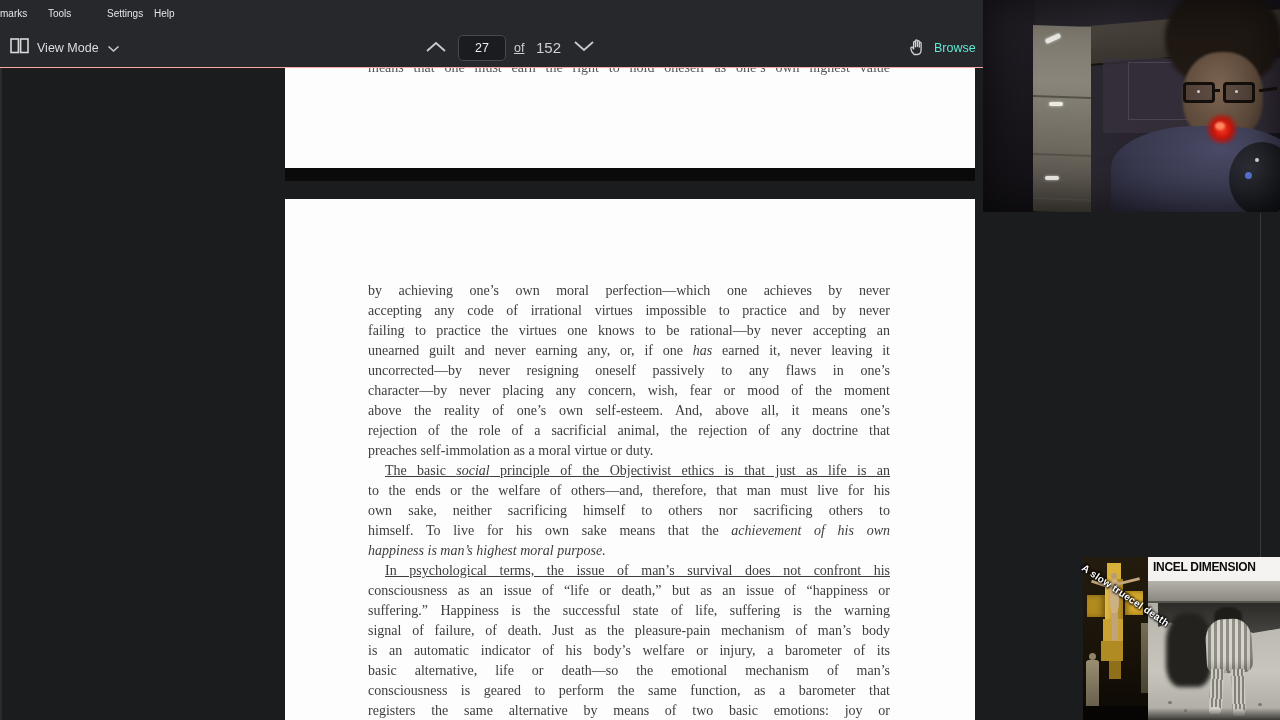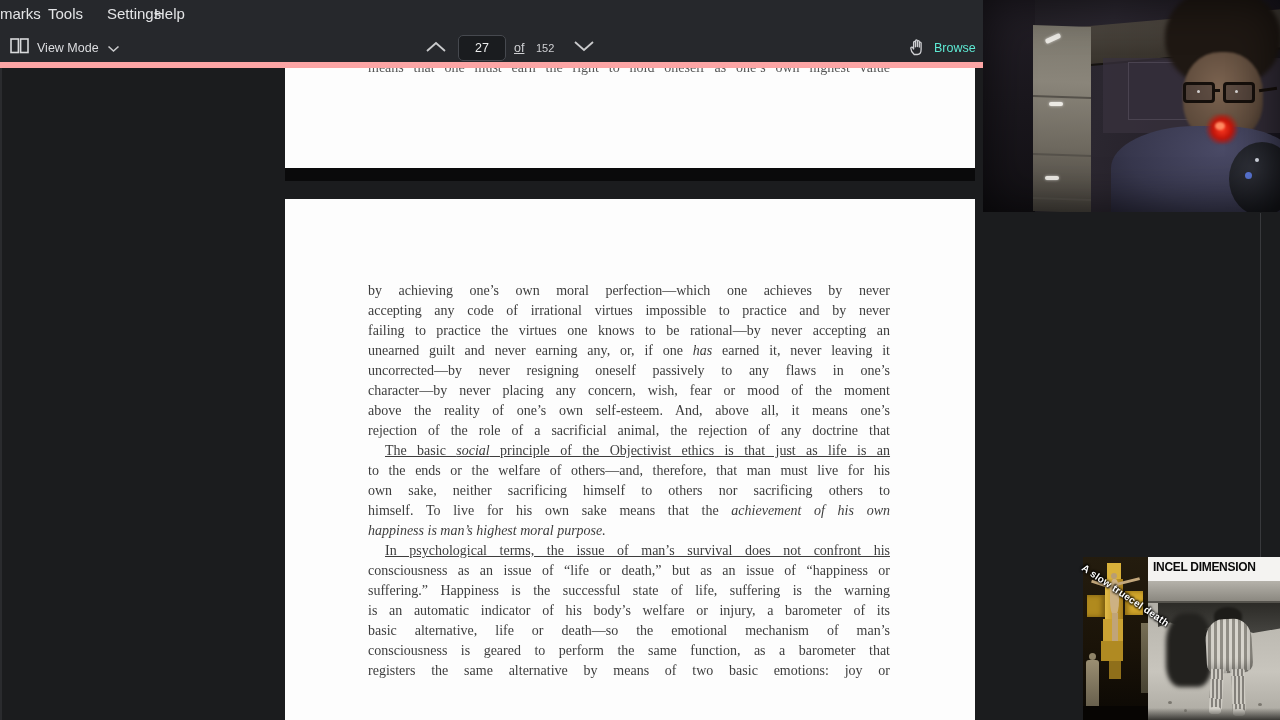--- a/index.html
+++ b/index.html
@@ -3,36 +3,36 @@
 <meta charset="utf-8">
 <style>
   * { margin:0; padding:0; box-sizing:border-box; }
   html,body { width:1280px; height:720px; overflow:hidden; background:#1b1c1e;
               font-family:"Liberation Sans", sans-serif; }
   #stage { position:relative; width:1280px; height:720px; }
 
   
   .menu-bar { position:absolute; left:0; top:0; width:1280px; height:28px;
               background:#26282c; z-index:6; }
-  .menu-bar span { position:absolute; top:0; line-height:28px; font-size:15px;
+  .menu-bar span { position:absolute; top:0; line-height:28px; font-size:10px;
                    color:#e3e4e6; cursor:default; }
   .toolbar { position:absolute; left:0; top:28px; width:1062px; height:40px;
-             background:#26282c; z-index:6; border-bottom:6px solid #fca5a5; }
+             background:#26282c; z-index:6; border-bottom:1px solid #fca5a5; }
   .tb-left { position:absolute; left:10px; top:0; height:40px; display:flex;
              align-items:center; gap:8px; }
   .tb-label { font-size:12.5px; color:#dcdde0; }
   .pagenav { position:absolute; left:424px; top:0; height:40px; }
   .nav-btn { position:absolute; top:8px; width:24px; height:24px; background:none;
              border:none; cursor:pointer; padding:0; }
   .page-input { position:absolute; left:34px; top:7px; width:48px; height:26px;
                 background:#1a1c1f; border:1px solid #46494f; border-radius:5px;
                 color:#eceded; font-size:12.5px; text-align:center;
                 font-family:"Liberation Sans", sans-serif; }
   .of-lbl  { position:absolute; left:90px;  top:0; line-height:40px; font-size:12.5px; color:#cfd0d3;text-decoration:underline; }
-  .tot-lbl { position:absolute; left:112px; top:0; line-height:40px; font-size:11px; color:#cfd0d3; }
+  .tot-lbl { position:absolute; left:112px; top:0; line-height:40px; font-size:15px; color:#cfd0d3; }
   .browse-btn { position:absolute; left:908px; top:6px; height:28px; display:flex;
                 align-items:center; gap:7px; background:none; border:none; cursor:pointer; }
   .browse-btn span { font-size:12.5px; color:#5eead4; }
 
   
   .viewer { position:absolute; left:0; top:0; width:1280px; height:720px; background:#1b1c1e; z-index:1; }
   .left-edge { position:absolute; left:0; top:68px; width:2px; height:652px; background:#2a2b2e; }
   .scroll-line { position:absolute; left:1260px; top:213px; width:1px; height:507px; background:#38393c; z-index:2; }
 
   .page-prev { position:absolute; left:285px; top:40px; width:690px; height:128px; background:#fdfdfd; }
@@ -169,28 +169,30 @@
     <div class="page-cur">
       <div class="text-col">
           <div class="tl"><span>by achieving one’s own moral perfection—which one achieves by never</span></div>
           <div class="tl"><span>accepting any code of irrational virtues impossible to practice and by never</span></div>
           <div class="tl"><span>failing to practice the virtues one knows to be rational—by never accepting an</span></div>
           <div class="tl"><span>unearned guilt and never earning any, or, if one </span><span class="it">has</span><span> earned it, never leaving it</span></div>
           <div class="tl"><span>uncorrected—by never resigning oneself passively to any flaws in one’s</span></div>
           <div class="tl"><span>character—by never placing any concern, wish, fear or mood of the moment</span></div>
           <div class="tl"><span>above the reality of one’s own self-esteem. And, above all, it means one’s</span></div>
           <div class="tl"><span>rejection of the role of a sacrificial animal, the rejection of any doctrine that</span></div>
+          <div class="tl last"><span>preaches self-immolation as a moral virtue or duty.</span></div>
           <div class="tl indent"><span>The basic </span><span class="it">social</span><span> principle of the Objectivist ethics is that just as life is an</span></div>
           <div class="tl"><span>to the ends or the welfare of others—and, therefore, that man must live for his</span></div>
           <div class="tl"><span>own sake, neither sacrificing himself to others nor sacrificing others to</span></div>
           <div class="tl"><span>himself. To live for his own sake means that the </span><span class="it">achievement of his own</span></div>
           <div class="tl last"><span class="it">happiness is man’s highest moral purpose.</span></div>
           <div class="tl indent"><span>In psychological terms, the issue of man’s survival does not confront his</span></div>
           <div class="tl"><span>consciousness as an issue of “life or death,” but as an issue of “happiness or</span></div>
           <div class="tl"><span>suffering.” Happiness is the successful state of life, suffering is the warning</span></div>
+          <div class="tl"><span>signal of failure, of death. Just as the pleasure-pain mechanism of man’s body</span></div>
           <div class="tl"><span>is an automatic indicator of his body’s welfare or injury, a barometer of its</span></div>
           <div class="tl"><span>basic alternative, life or death—so the emotional mechanism of man’s</span></div>
           <div class="tl"><span>consciousness is geared to perform the same function, as a barometer that</span></div>
           <div class="tl"><span>registers the same alternative by means of two basic emotions: joy or</span></div>
         </div>
     </div>
   </div>
 
   <div class="menu-bar">
     <span style="left:0">marks</span>

